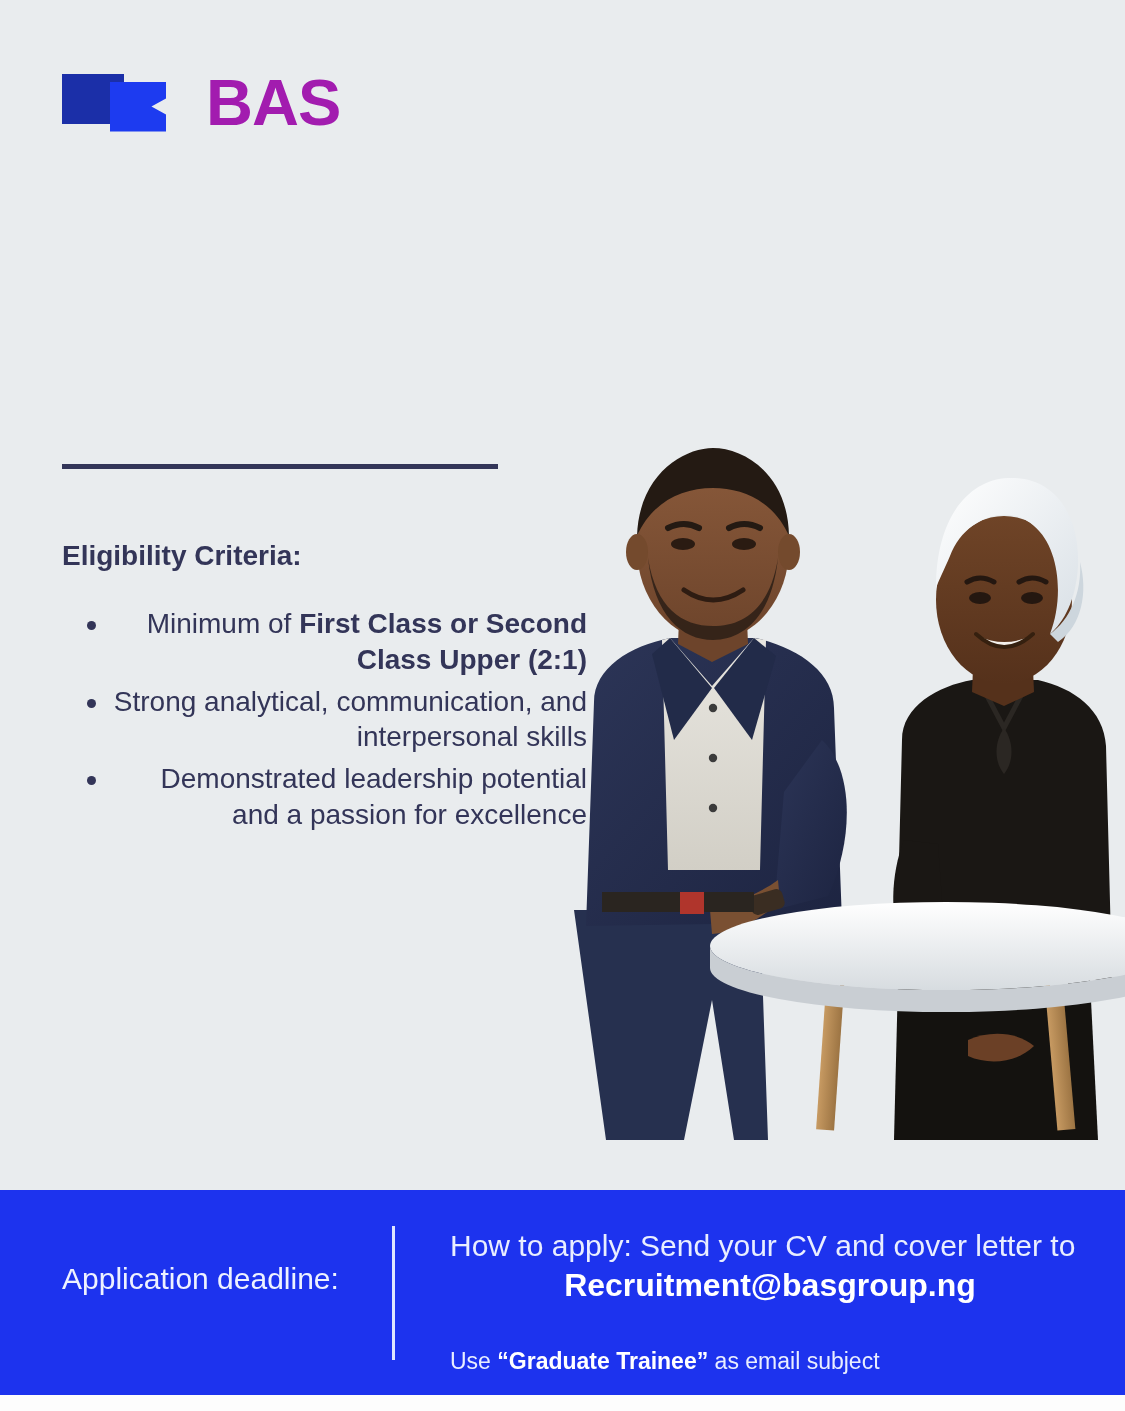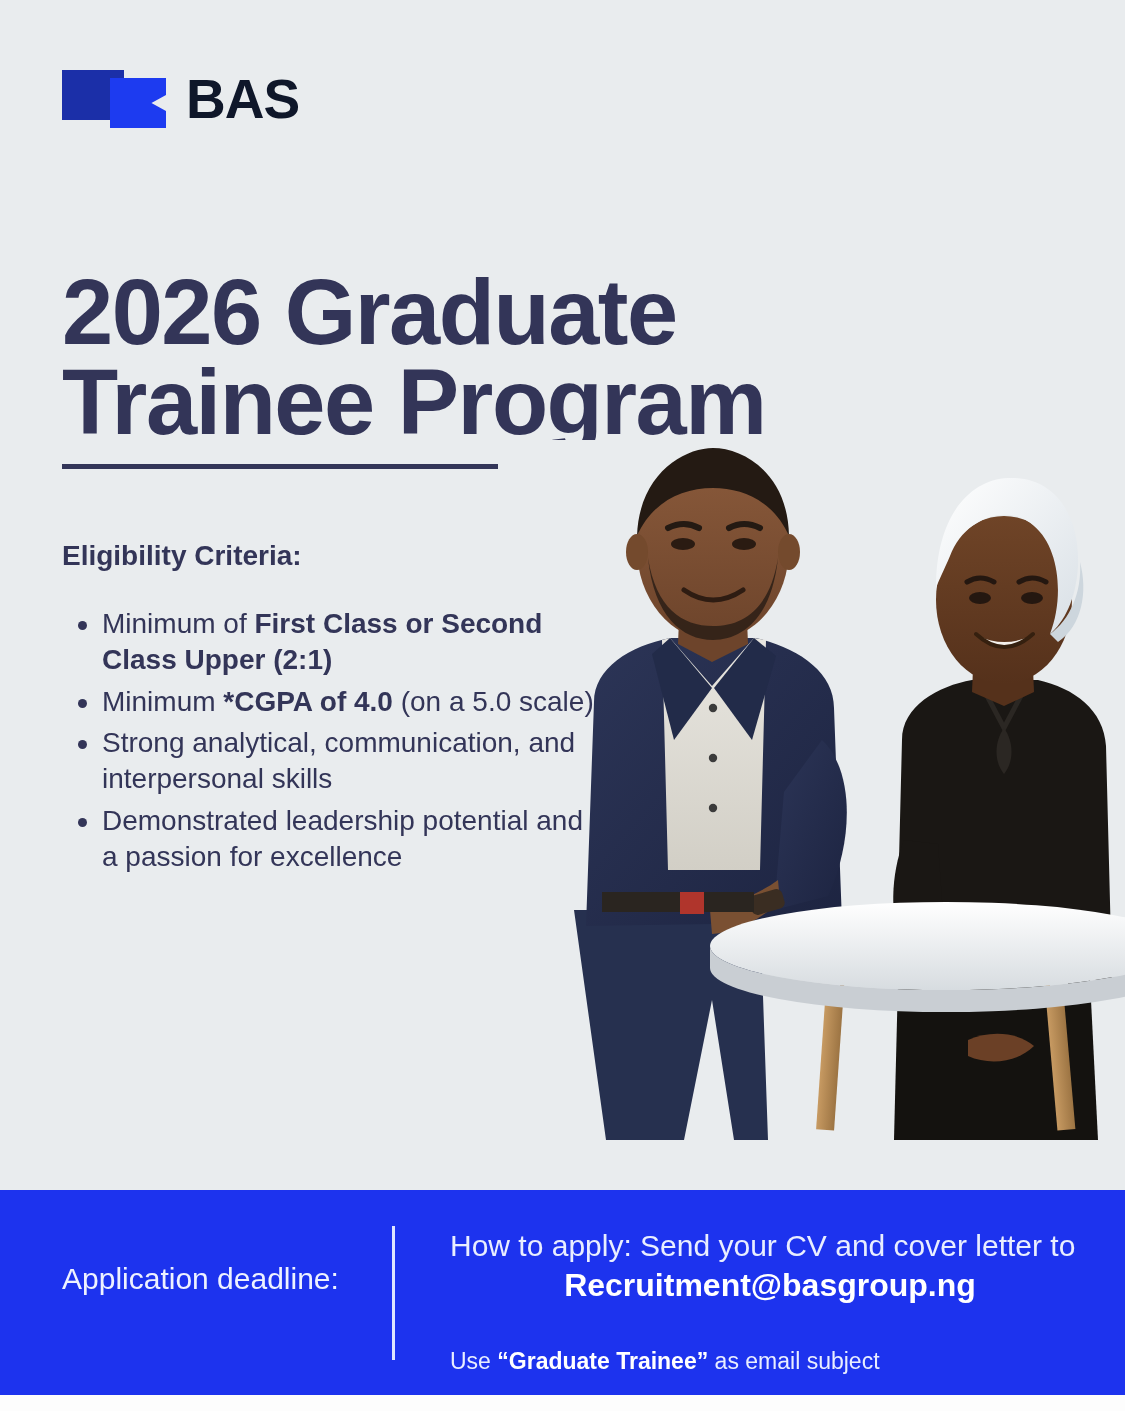--- a/index.html
+++ b/index.html
@@ -25,22 +25,22 @@
   .mark-sq{
     position:absolute;left:0;top:0;width:62px;height:50px;
     background:#1b2fa8;
   }
   .mark-k{
     position:absolute;left:48px;top:8px;width:56px;height:50px;
     background:#1d3bf0;
     clip-path:polygon(0 0, 100% 0, 100% 34%, 74% 50%, 100% 66%, 100% 100%, 0 100%);
   }
   .logo-word{
-    font-size:55px;font-weight:bold;letter-spacing:-1px;
-    color:#0f172a;line-height:1;
+    font-size:65px;font-weight:bold;letter-spacing:-1px;
+    color:#a21caf;line-height:1;margin-left:20px;
   }
 
   
   .title{
     position:absolute;left:62px;top:205px;width:990px;
     font-size:92px;line-height:0.98;font-weight:bold;
     color:#333558;letter-spacing:-1.5px;
   }
   .title .l2{display:block;}
 
@@ -52,21 +52,21 @@
   .rule-right{left:880px;width:185px;}
 
   
   .elig{
     position:absolute;left:62px;top:540px;width:540px;
     color:#333558;z-index:4;
   }
   .elig-title{
     font-size:28px;font-weight:bold;margin:0 0 34px 0;
   }
-  .elig-list{margin:6px;padding:0;list-style:none;}
+  .elig-list{margin:15px;padding:0;list-style:none;text-align:right;}
   .elig-list li{
     position:relative;padding-left:34px;margin-bottom:6px;
     font-size:28px;line-height:1.28;
   }
   .elig-list li::before{
     content:"";position:absolute;left:10px;top:15px;
     width:9px;height:9px;border-radius:50%;background:#333558;
   }
   .elig-list b{font-weight:bold;}
 
@@ -114,24 +114,20 @@
 <div class="poster">
 
   <div class="logo">
     <div class="logo-mark">
       <div class="mark-sq"></div>
       <div class="mark-k"></div>
     </div>
     <div class="logo-word">BAS</div>
   </div>
 
-  <h1 class="title">
-    <span class="l1">2026 Graduate</span>
-    <span class="l2">Trainee Program</span>
-  </h1>
 
   <div class="rule rule-left"></div>
   <div class="rule rule-right"></div>
 
   <div class="photo">
     <svg viewBox="0 0 627 752" xmlns="http://www.w3.org/2000/svg">
       <defs>
         <linearGradient id="suit" x1="0" y1="0" x2="1" y2="1">
           <stop offset="0" stop-color="#2c3557"></stop>
           <stop offset="1" stop-color="#1d2441"></stop>
@@ -256,23 +252,20 @@
         <path d="M212 506 A236 44 0 0 0 684 506 L684 528 A236 44 0 0 1 212 528 Z" fill="#c9ced3"></path>
       </g>
     </svg>
   </div>
 
   <div class="elig">
     <div class="elig-title">Eligibility Criteria:</div>
     <ul class="elig-list">
       <li>
         <span>Minimum of </span><b>First Class or Second Class Upper (2:1)</b><span></span>
-      </li>
-      <li>
-        <span>Minimum </span><b>*CGPA of 4.0</b><span> (on a 5.0 scale)</span>
       </li>
       <li>
         <span>Strong analytical, communication, and interpersonal skills</span>
       </li>
       <li>
         <span>Demonstrated leadership potential and a passion for excellence</span>
       </li>
     </ul>
   </div>
 

